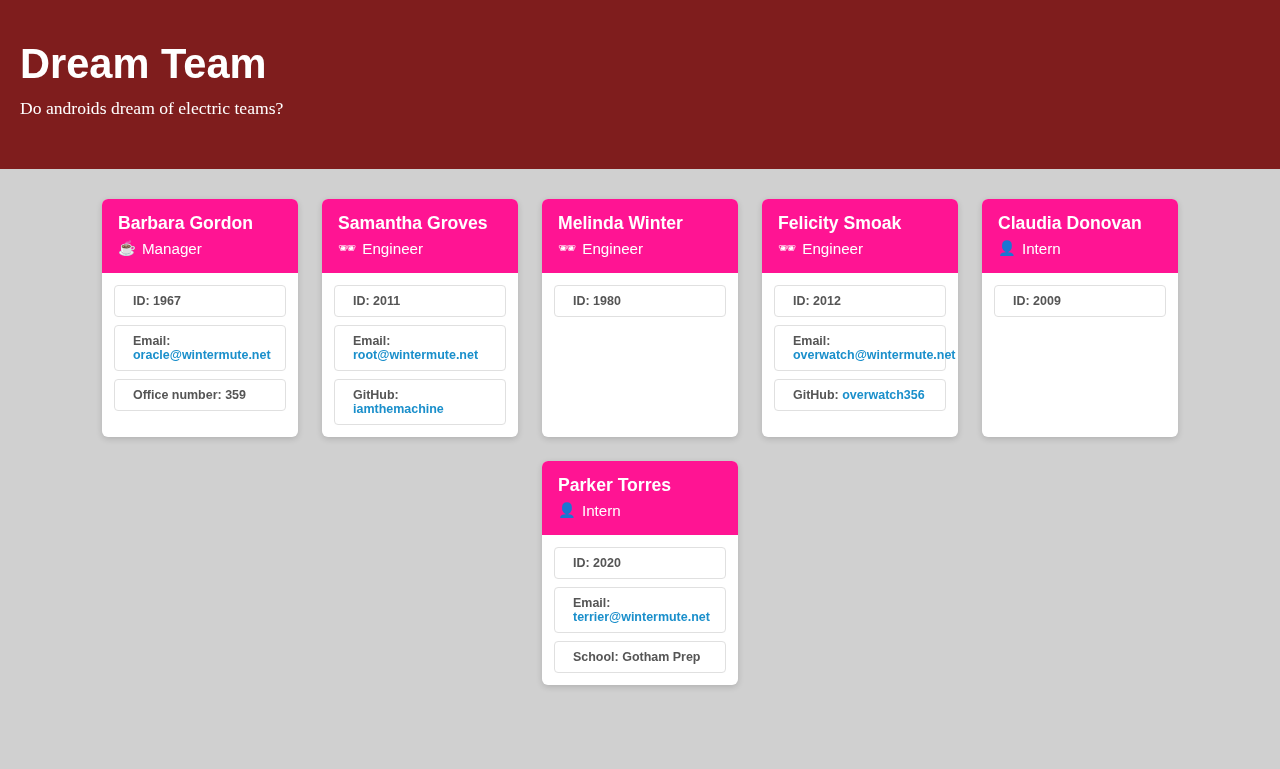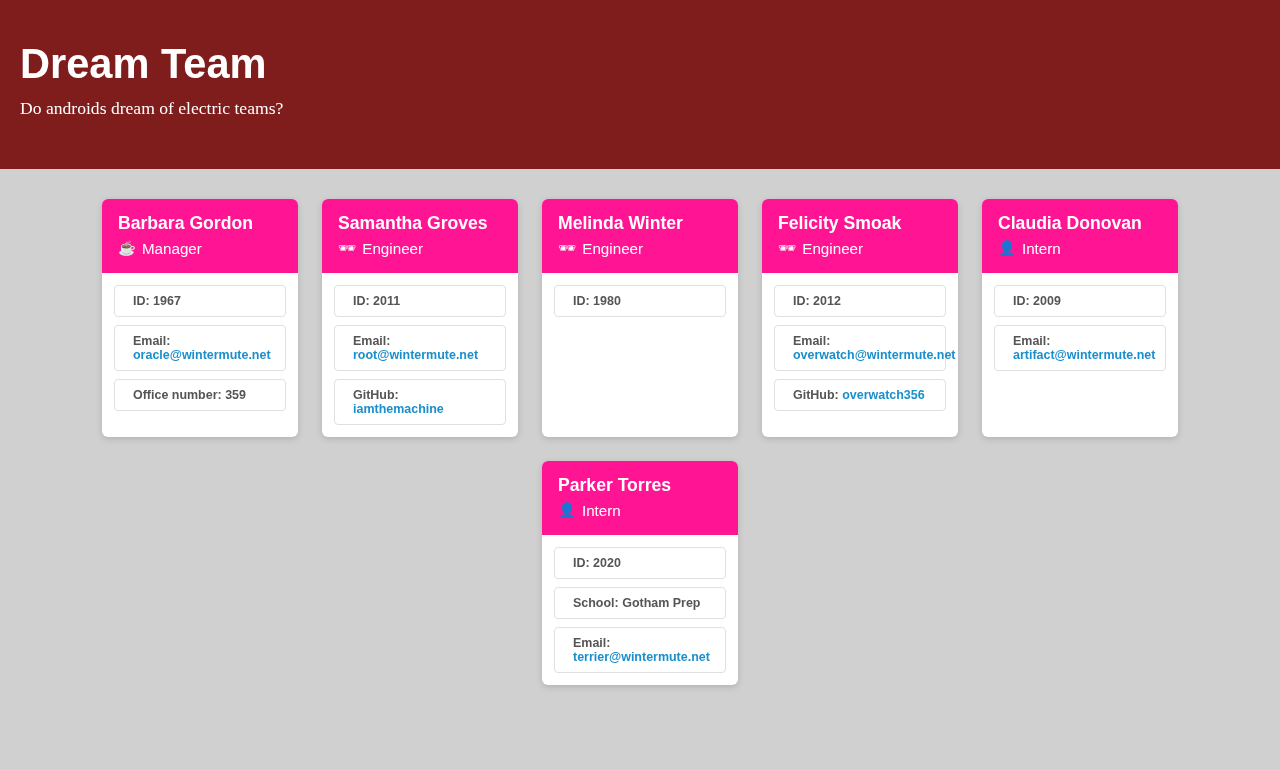--- a/index.html
+++ b/index.html
@@ -146,30 +146,29 @@
     <div class="card">
       <div class="card-header">
         <div class="name">Claudia Donovan</div>
         <div class="role">
           <span class="icon">👤</span>
           <span>Intern</span>
         </div>
       </div>
       <div class="card-body">
         <div class="info-box">ID: 2009</div>
-        <div class="info-box"><span>Email: </span><a class="link" href="#">artifact@wintermute.net</a></div>
       </div>
     </div>
     <div class="card">
       <div class="card-header">
         <div class="name">Parker Torres</div>
         <div class="role">
           <span class="icon">👤</span>
           <span>Intern</span>
         </div>
       </div>
       <div class="card-body">
         <div class="info-box">ID: 2020</div>
+        <div class="info-box"><span>Email: </span><a class="link" href="#">terrier@wintermute.net</a></div>
         <div class="info-box">School: Gotham Prep</div>
-        <div class="info-box"><span>Email: </span><a class="link" href="#">terrier@wintermute.net</a></div>
       </div>
     </div>
   </div>
 
 </body></html>

